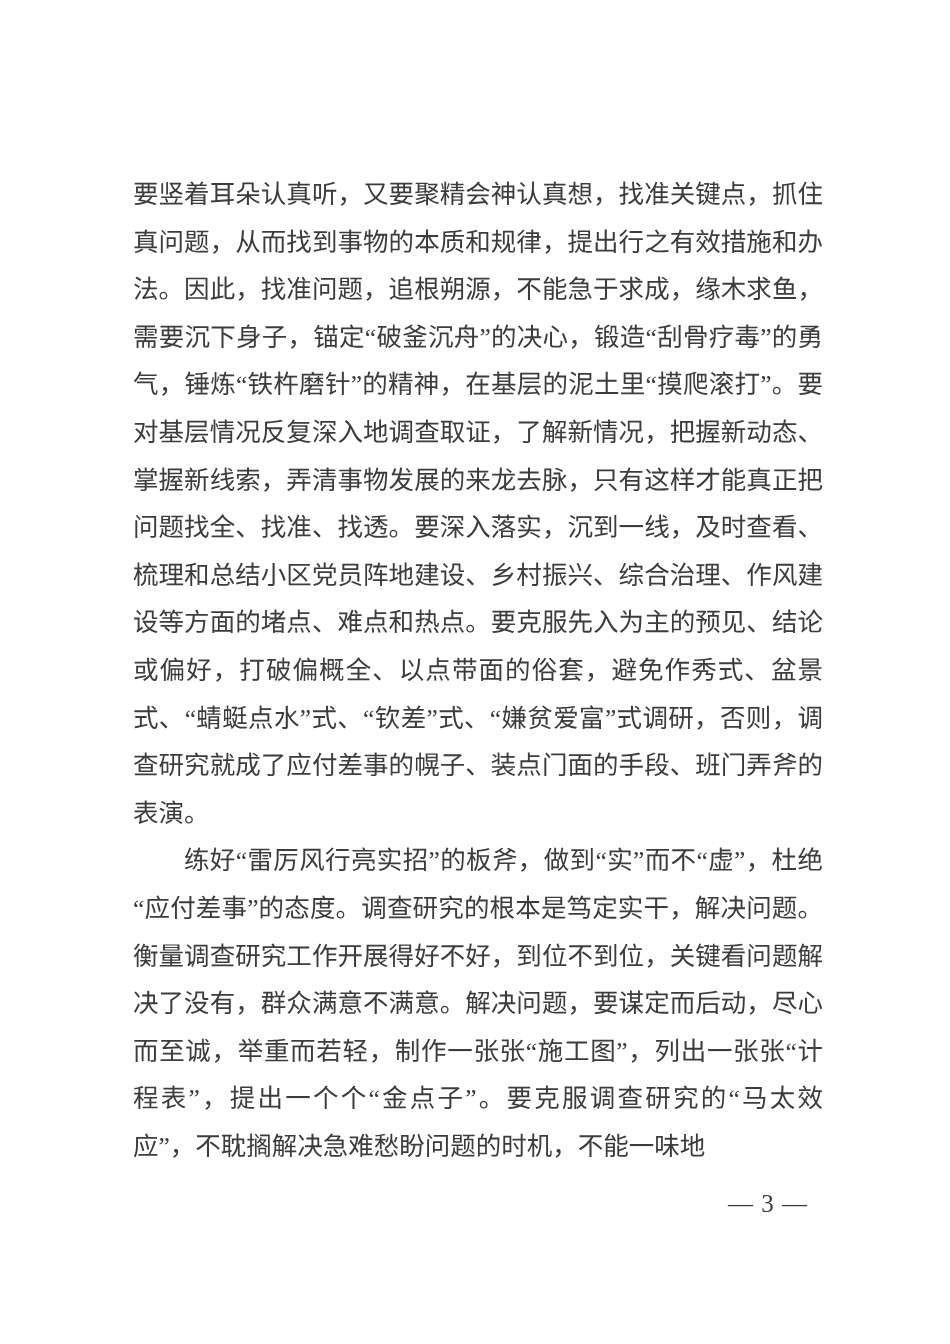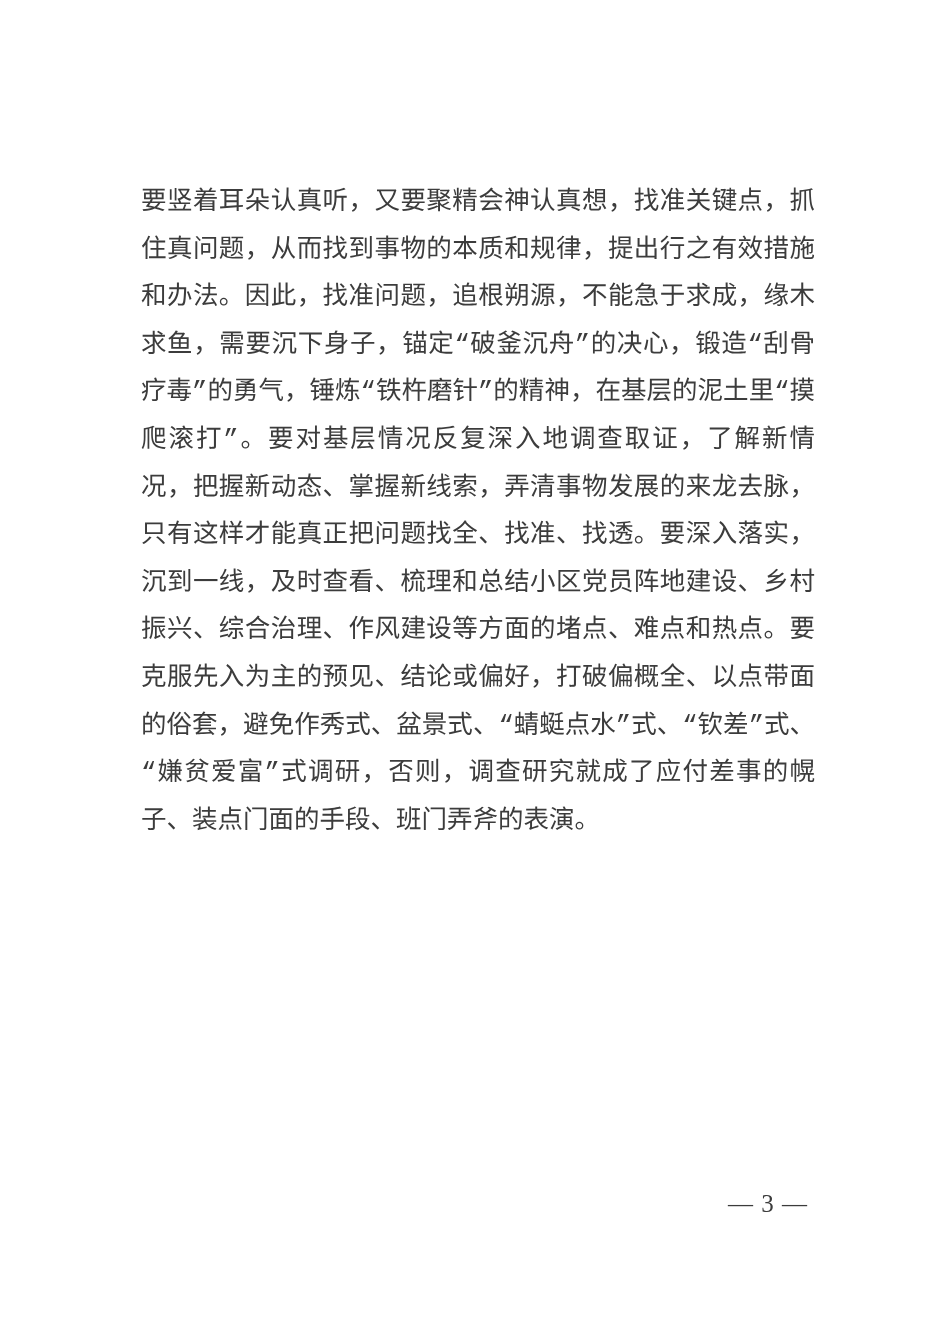--- a/index.html
+++ b/index.html
@@ -20,24 +20,23 @@
     left: 133px;
     top: 171px;
     width: 690px;
     font-size: 25.5px;
     line-height: 47.6px;
     color: #3c3c3c;
     text-align: justify;
     letter-spacing: 0;
   }
   .para {
-    margin: 8px;
+    margin: 0;
     padding: 0;
     word-break: break-all;
-    font-family: Liberation Mono, monospace;
   }
   .para.para-indent {
     text-indent: 2em;
   }
   .page-number {
     position: absolute;
     top: 1190px;
     right: 142px;
     font-size: 25px;
     line-height: 28px;
@@ -45,15 +44,16 @@
     letter-spacing: 1px;
     white-space: nowrap;
   }
 </style>
 </head>
 <body>
 
 <div class="page">
   <div class="text-block">
     <p class="para">要竖着耳朵认真听，又要聚精会神认真想，找准关键点，抓住真问题，从而找到事物的本质和规律，提出行之有效措施和办法。因此，找准问题，追根朔源，不能急于求成，缘木求鱼，需要沉下身子，锚定“破釜沉舟”的决心，锻造“刮骨疗毒”的勇气，锤炼“铁杵磨针”的精神，在基层的泥土里“摸爬滚打”。要对基层情况反复深入地调查取证，了解新情况，把握新动态、掌握新线索，弄清事物发展的来龙去脉，只有这样才能真正把问题找全、找准、找透。要深入落实，沉到一线，及时查看、梳理和总结小区党员阵地建设、乡村振兴、综合治理、作风建设等方面的堵点、难点和热点。要克服先入为主的预见、结论或偏好，打破偏概全、以点带面的俗套，避免作秀式、盆景式、“蜻蜓点水”式、“钦差”式、“嫌贫爱富”式调研，否则，调查研究就成了应付差事的幌子、装点门面的手段、班门弄斧的表演。</p>
+    <p class="para para-indent">练好“雷厉风行亮实招”的板斧，做到“实”而不“虚”，杜绝“应付差事”的态度。调查研究的根本是笃定实干，解决问题。衡量调查研究工作开展得好不好，到位不到位，关键看问题解决了没有，群众满意不满意。解决问题，要谋定而后动，尽心而至诚，举重而若轻，制作一张张“施工图”，列出一张张“计程表”，提出一个个“金点子”。要克服调查研究的“马太效应”，不耽搁解决急难愁盼问题的时机，不能一味地</p>
   </div>
   <div class="page-number">— 3 —</div>
 </div>
 
 </body></html>

